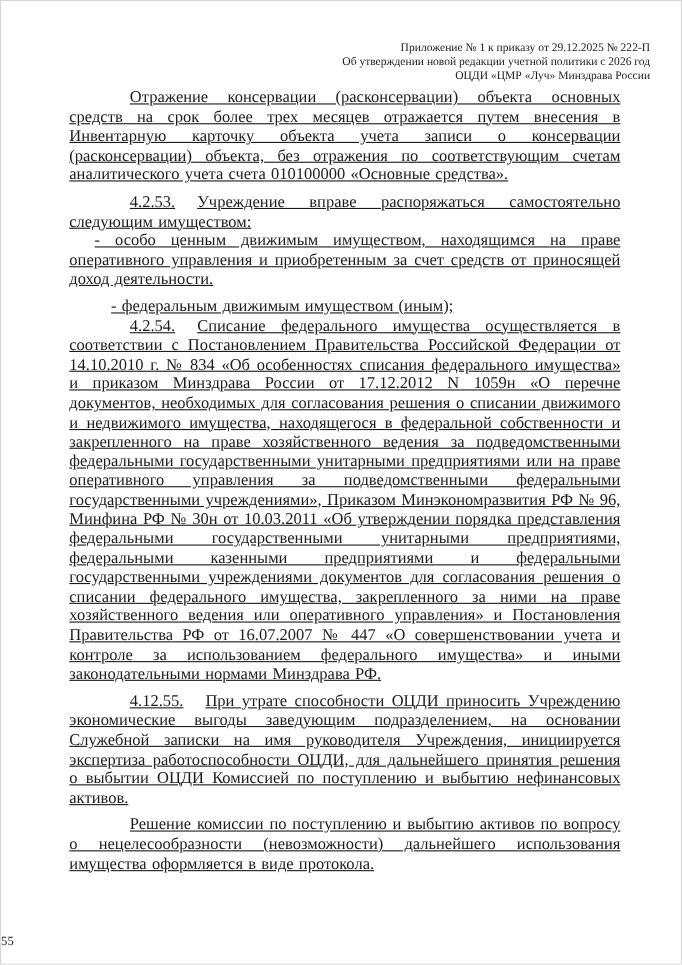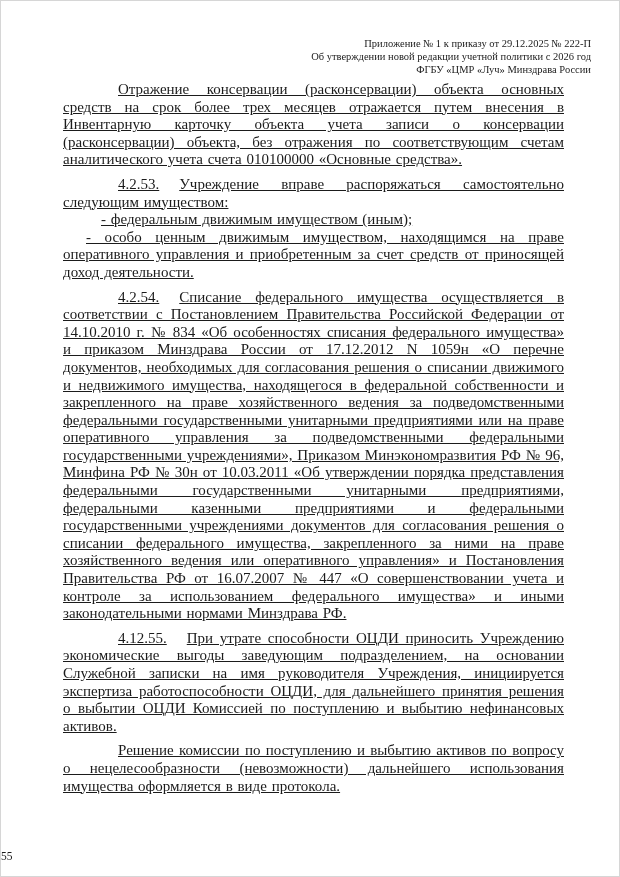--- a/index.html
+++ b/index.html
@@ -54,32 +54,32 @@
   }
 </style>
 </head>
 <body>
 
 <div class="page">
 
   <div class="doc-header">
     <div>Приложение № 1 к приказу от 29.12.2025 № 222-П</div>
     <div>Об утверждении новой редакции учетной политики с 2026 год</div>
-    <div>ФГБУ «ЦМР «Луч» Минздрава России</div>
+    <div>ОЦДИ «ЦМР «Луч» Минздрава России</div>
   </div>
 
   <div class="doc-body">
 
     <p class="para">Отражение консервации (расконсервации) объекта основных средств на срок более трех месяцев отражается путем внесения в Инвентарную карточку объекта учета записи о консервации (расконсервации) объекта, без отражения по соответствующим счетам аналитического учета счета 010100000 «Основные средства».</p>
 
     <p class="para tight"><span class="clause-num">4.2.53.</span><span>Учреждение вправе распоряжаться самостоятельно следующим имуществом:</span></p>
 
+    <p class="para list-2">- особо ценным движимым имуществом, находящимся на праве оперативного управления и приобретенным за счет средств от приносящей доход деятельности.</p>
+
     <p class="para list-1">- федеральным движимым имуществом (иным);</p>
-
-    <p class="para list-2">- особо ценным движимым имуществом, находящимся на праве оперативного управления и приобретенным за счет средств от приносящей доход деятельности.</p>
 
     <p class="para"><span class="clause-num">4.2.54.</span><span>Списание федерального имущества осуществляется в соответствии с Постановлением Правительства Российской Федерации от 14.10.2010 г. № 834 «Об особенностях списания федерального имущества» и приказом Минздрава России от 17.12.2012 N 1059н «О перечне документов, необходимых для согласования решения о списании движимого и недвижимого имущества, находящегося в федеральной собственности и закрепленного на праве хозяйственного ведения за подведомственными федеральными государственными унитарными предприятиями или на праве оперативного управления за подведомственными федеральными государственными учреждениями», Приказом Минэкономразвития РФ № 96, Минфина РФ № 30н от 10.03.2011 «Об утверждении порядка представления федеральными государственными унитарными предприятиями, федеральными казенными предприятиями и федеральными государственными учреждениями документов для согласования решения о списании федерального имущества, закрепленного за ними на праве хозяйственного ведения или оперативного управления» и Постановления Правительства РФ от 16.07.2007 № 447 «О совершенствовании учета и контроле за использованием федерального имущества» и иными законодательными нормами Минздрава РФ.</span></p>
 
     <p class="para"><span class="clause-num">4.12.55.</span><span>При утрате способности ОЦДИ приносить Учреждению экономические выгоды заведующим подразделением, на основании Служебной записки на имя руководителя Учреждения, инициируется экспертиза работоспособности ОЦДИ, для дальнейшего принятия решения о выбытии ОЦДИ Комиссией по поступлению и выбытию нефинансовых активов.</span></p>
 
     <p class="para last">Решение комиссии по поступлению и выбытию активов по вопросу о нецелесообразности (невозможности) дальнейшего использования имущества оформляется в виде протокола.</p>
 
   </div>
 
   <div class="page-number">55</div>

